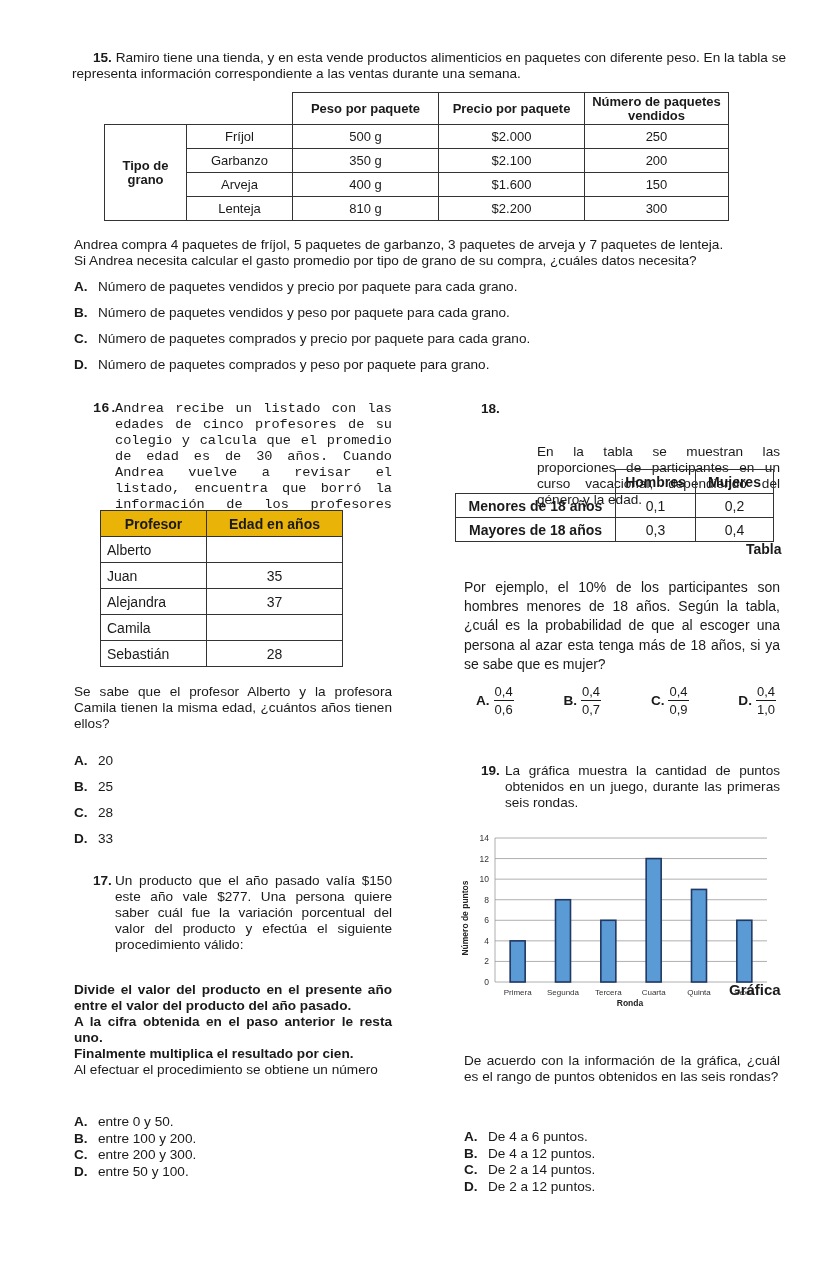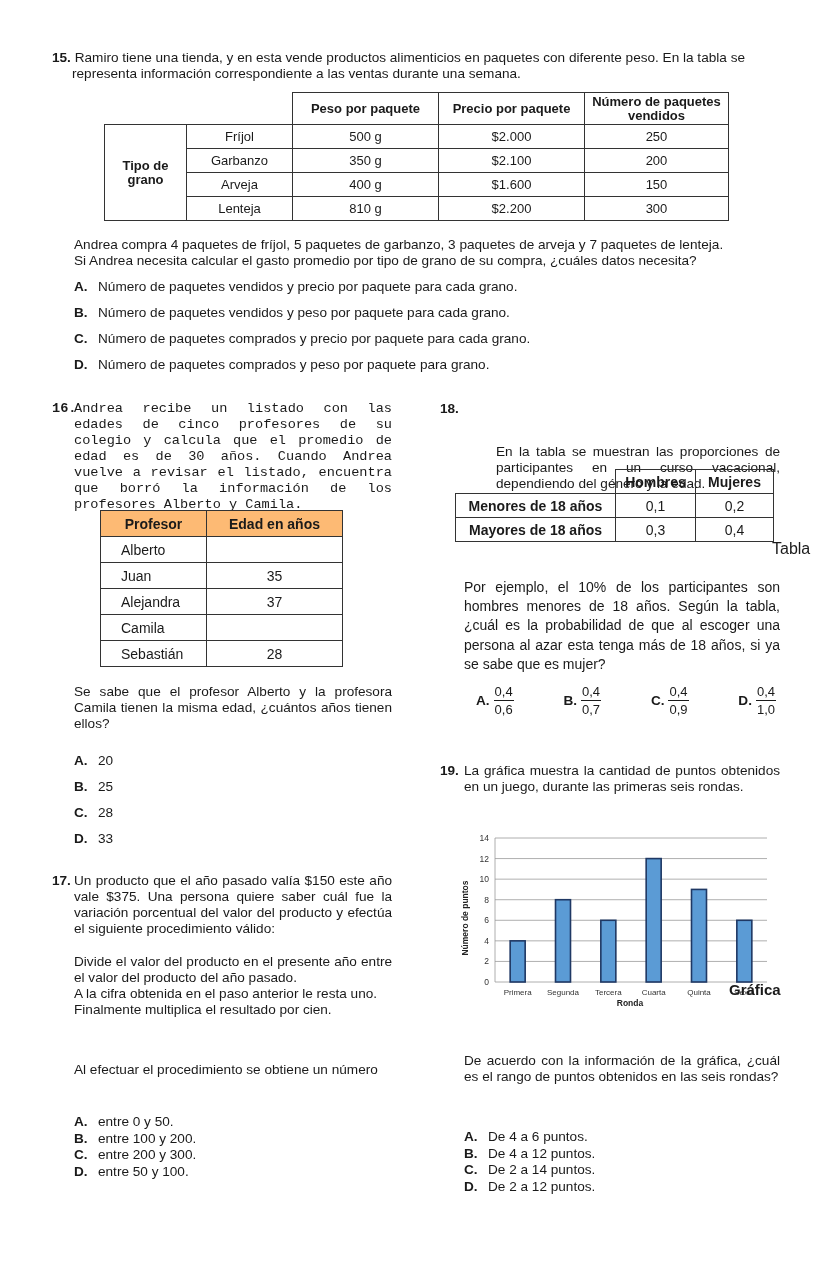--- a/index.html
+++ b/index.html
@@ -6,21 +6,21 @@
     html, body { width: 828px; height: 1266px; background: #ffffff; }
     body {
       position: relative;
       font-family: "Liberation Sans", sans-serif;
       color: #1a1a1a;
       font-size: 13.6px;
       line-height: 16px;
       overflow: hidden;
     }
     .abs { position: absolute; }
-    .qnum { font-weight: bold; }
+    .qnum { font-weight: bold; margin-left: 41px; }
     .justify { text-align: justify; text-align-last: left; }
 
     
     #q15 { left: 52px; top: 50px; width: 740px; }
     #q15 .stem { padding-left: 20px; text-indent: -20px; }
     table.t15 { position: absolute; left: 104px; top: 92px; border-collapse: collapse; font-size: 13px; }
     table.t15 td, table.t15 th { border: 1.3px solid #333; text-align: center; vertical-align: middle; height: 24px; }
     table.t15 th { font-weight: bold; height: 32px; line-height: 14px; }
     table.t15 .blank { border: none; }
     .t15 .c0 { width: 82px; }
@@ -30,43 +30,43 @@
     .t15 .c4 { width: 144px; }
 
     #q15b { left: 74px; top: 237px; width: 720px; }
     .opt-row { display: flex; gap: 0; }
     .opt-row .lbl { font-weight: bold; width: 24px; flex: none; }
 
     
     #q16 { left: 52px; top: 401px; width: 340px; font-family: Liberation Mono, monospace; }
     table.t16 { position: absolute; left: 100px; top: 510px; border-collapse: collapse; font-size: 14px; }
     table.t16 td, table.t16 th { border: 1.3px solid #333; height: 26px; }
-    table.t16 th { background: #fdba74; font-weight: bold; text-align: center; }
-    table.t16 td.name { padding-left: 20px; width: 106px; }
+    table.t16 th { background: #eab308; font-weight: bold; text-align: center; }
+    table.t16 td.name { padding-left: 6px; width: 106px; }
     table.t16 td.age { text-align: center; width: 136px; }
 
     #q16b { left: 74px; top: 684px; width: 318px; }
     #q16opts { left: 74px; top: 753px; }
     #q16opts .opt-row { height: 26px; }
 
     
     #q17 { left: 52px; top: 873px; width: 340px; }
     #q17b { left: 74px; top: 1062px; width: 318px; }
     #q17opts { left: 74px; top: 1114px; line-height: 16.5px; }
 
     
     #q18 { left: 440px; top: 401px; width: 340px; }
     table.t18 { position: absolute; left: 455px; top: 469px; border-collapse: collapse; font-size: 14px; }
     table.t18 td, table.t18 th { border: 1.3px solid #333; height: 24px; text-align: center; }
     table.t18 th { font-weight: bold; }
     table.t18 .blank { border: none; }
     table.t18 td.rowh { font-weight: bold; width: 160px; }
     table.t18 .cw { width: 80px; }
     table.t18 .cw2 { width: 78px; }
-    #tabla-caption { left: 772px; top: 541px; font-weight: normal; font-size: 16px; }
+    #tabla-caption { left: 746px; top: 541px; font-weight: bold; font-size: 14px; }
 
     #q18b { left: 464px; top: 578px; width: 316px; line-height: 19.2px; font-size: 14px; }
     #q18opts { left: 476px; top: 684px; width: 300px; display: flex; justify-content: space-between; }
     .frac-opt { display: flex; align-items: center; gap: 4px; }
     .frac-opt .lbl { font-weight: bold; }
     .frac { display: inline-flex; flex-direction: column; align-items: center; font-size: 13px; line-height: 15px; }
     .frac .num { border-bottom: 1.2px solid #1a1a1a; padding: 0 1px 1px; }
     .frac .den { padding-top: 1px; }
 
     
@@ -199,23 +199,23 @@
   </div>
   <div class="opt-row">
     <span class="lbl">D.</span>
     <span>33</span>
   </div>
 </div>
 
 <div id="q17" class="abs">
   <div style="display:flex;">
     <span class="qnum" style="width:22px;flex:none;">17.</span>
-    <div class="justify" style="flex:1;">Un producto que el año pasado valía $150 este año vale $375. Una persona quiere saber cuál fue la variación porcentual del valor del producto y efectúa el siguiente procedimiento válido:</div>
-  </div>
-  <div style="padding-left:22px;margin-top:17px;">
+    <div class="justify" style="flex:1;">Un producto que el año pasado valía $150 este año vale $277. Una persona quiere saber cuál fue la variación porcentual del valor del producto y efectúa el siguiente procedimiento válido:</div>
+  </div>
+  <div style="padding-left:22px;margin-top:29px;font-weight:bold;">
     <div class="justify">Divide el valor del producto en el presente año entre el valor del producto del año pasado.</div>
     <div class="justify">A la cifra obtenida en el paso anterior le resta uno.</div>
     <div class="justify">Finalmente multiplica el resultado por cien.</div>
   </div>
 </div>
 
 <div id="q17b" class="abs justify">Al efectuar el procedimiento se obtiene un número</div>
 
 <div id="q17opts" class="abs">
   <div class="opt-row">

